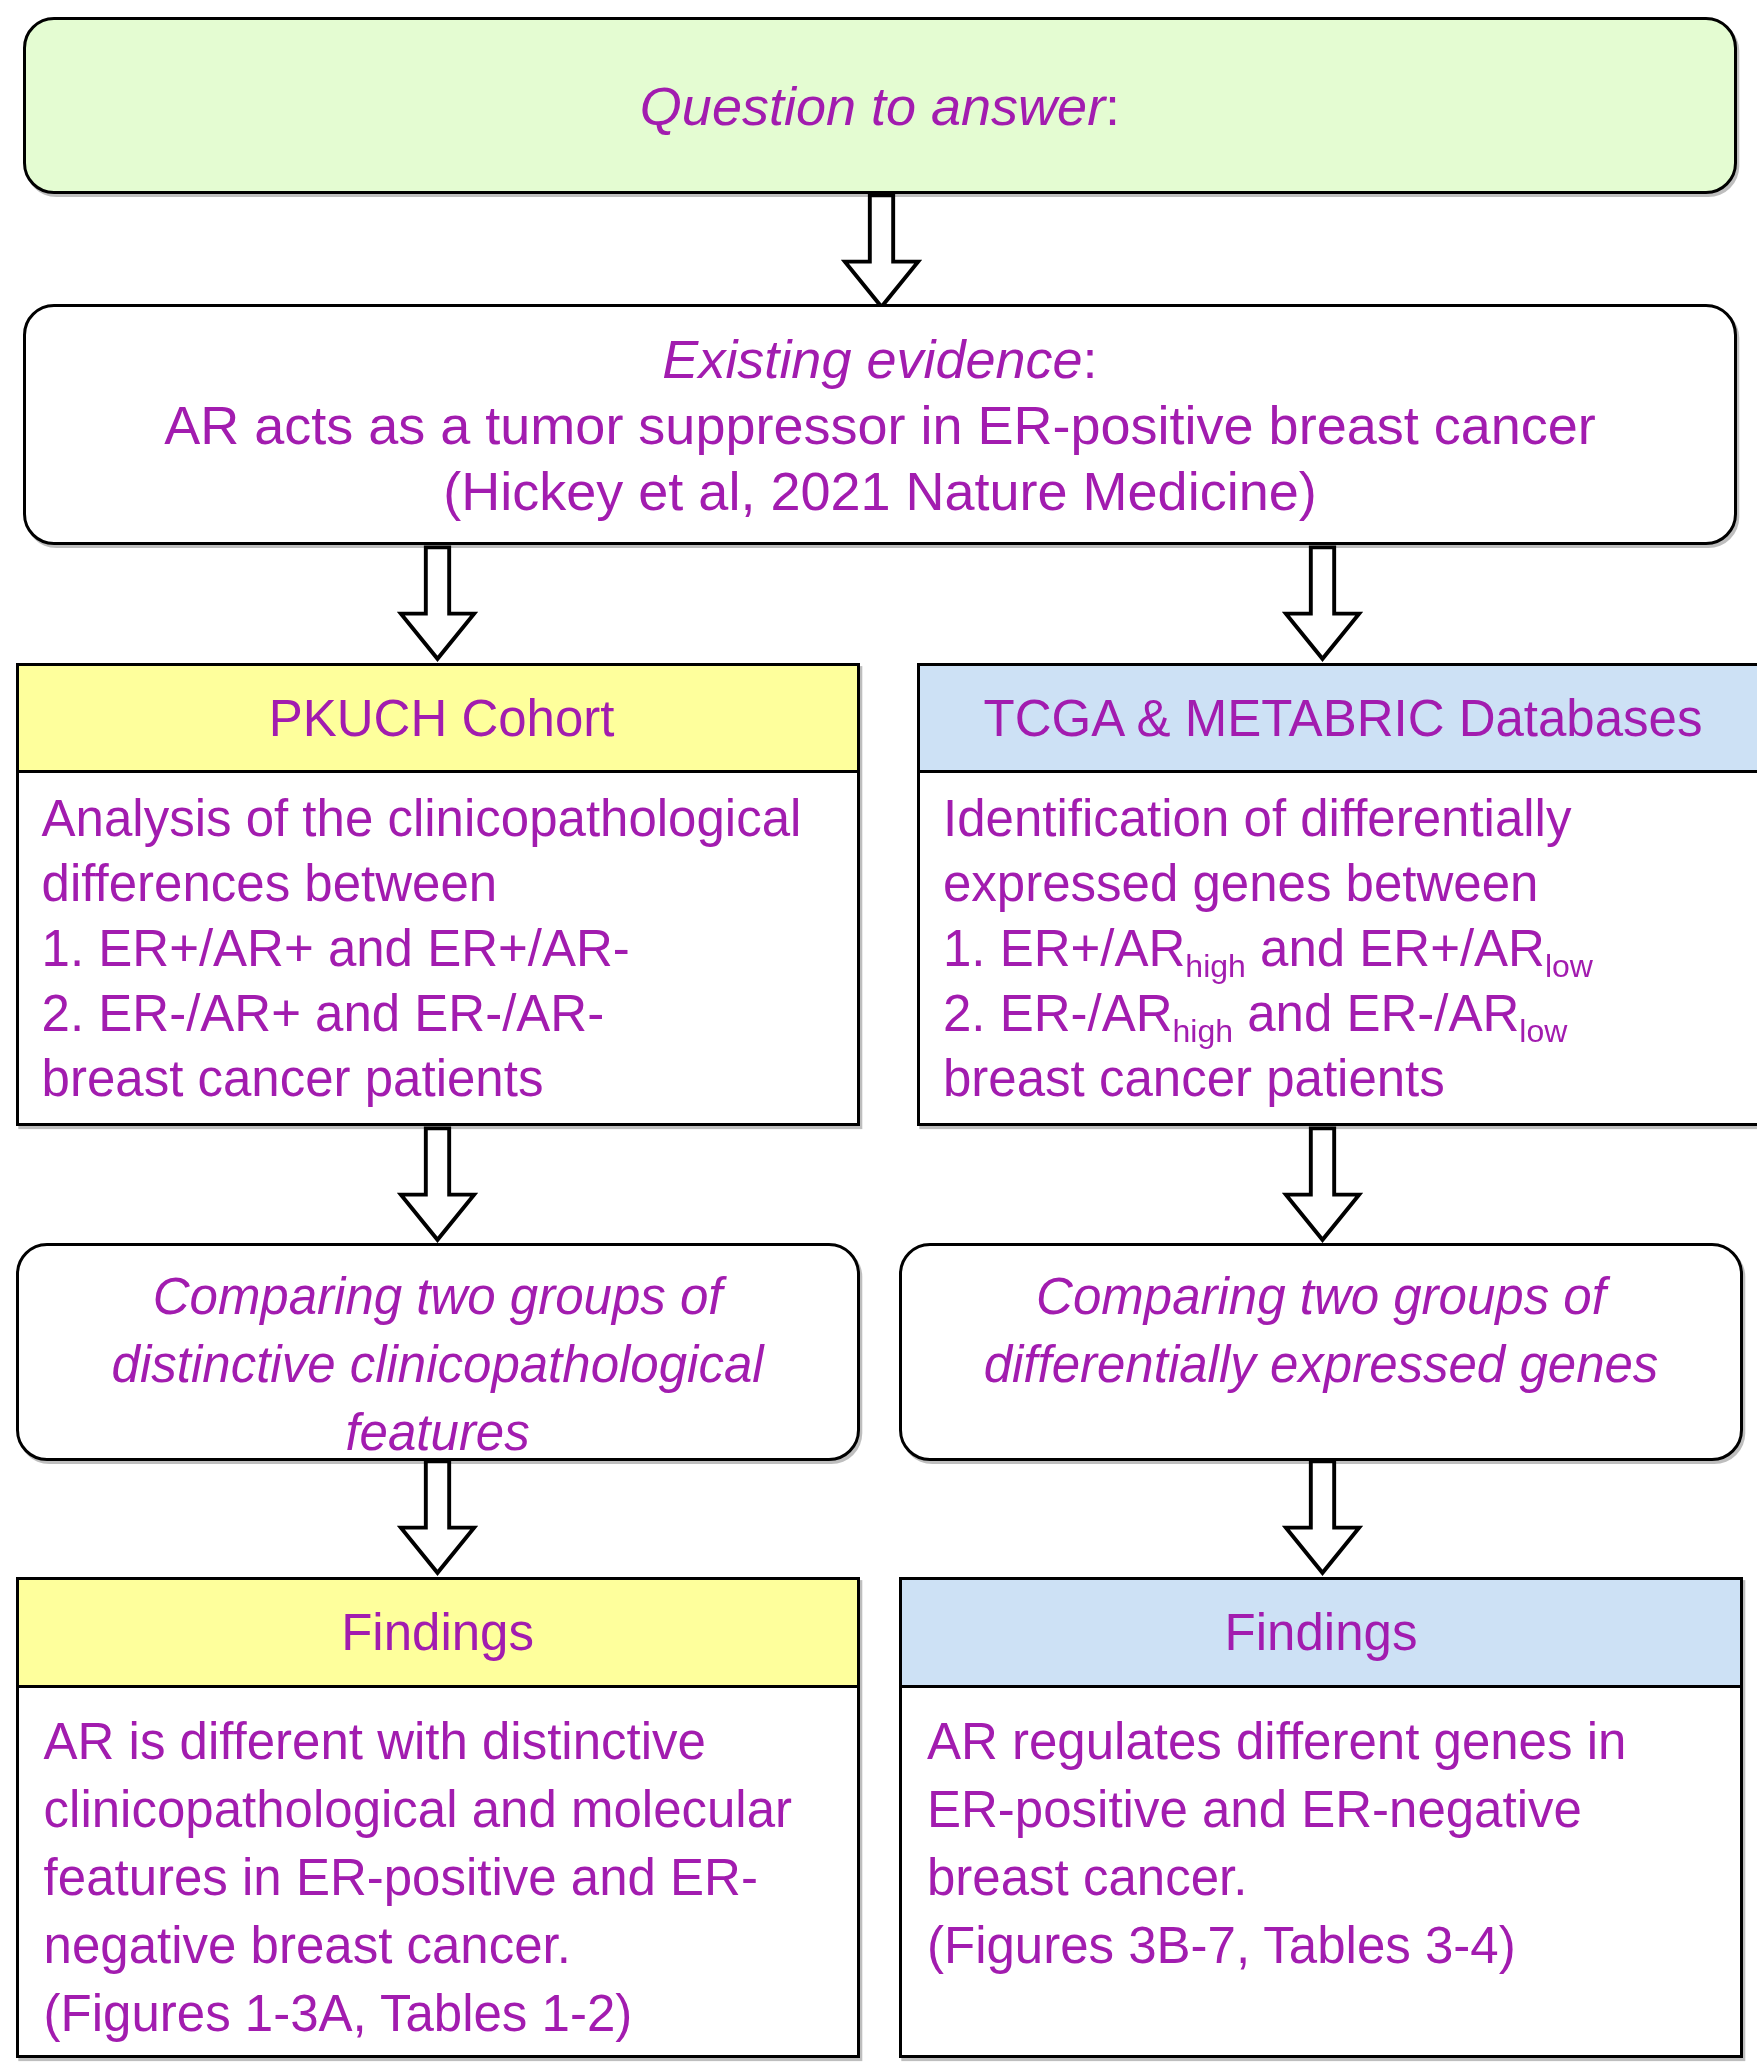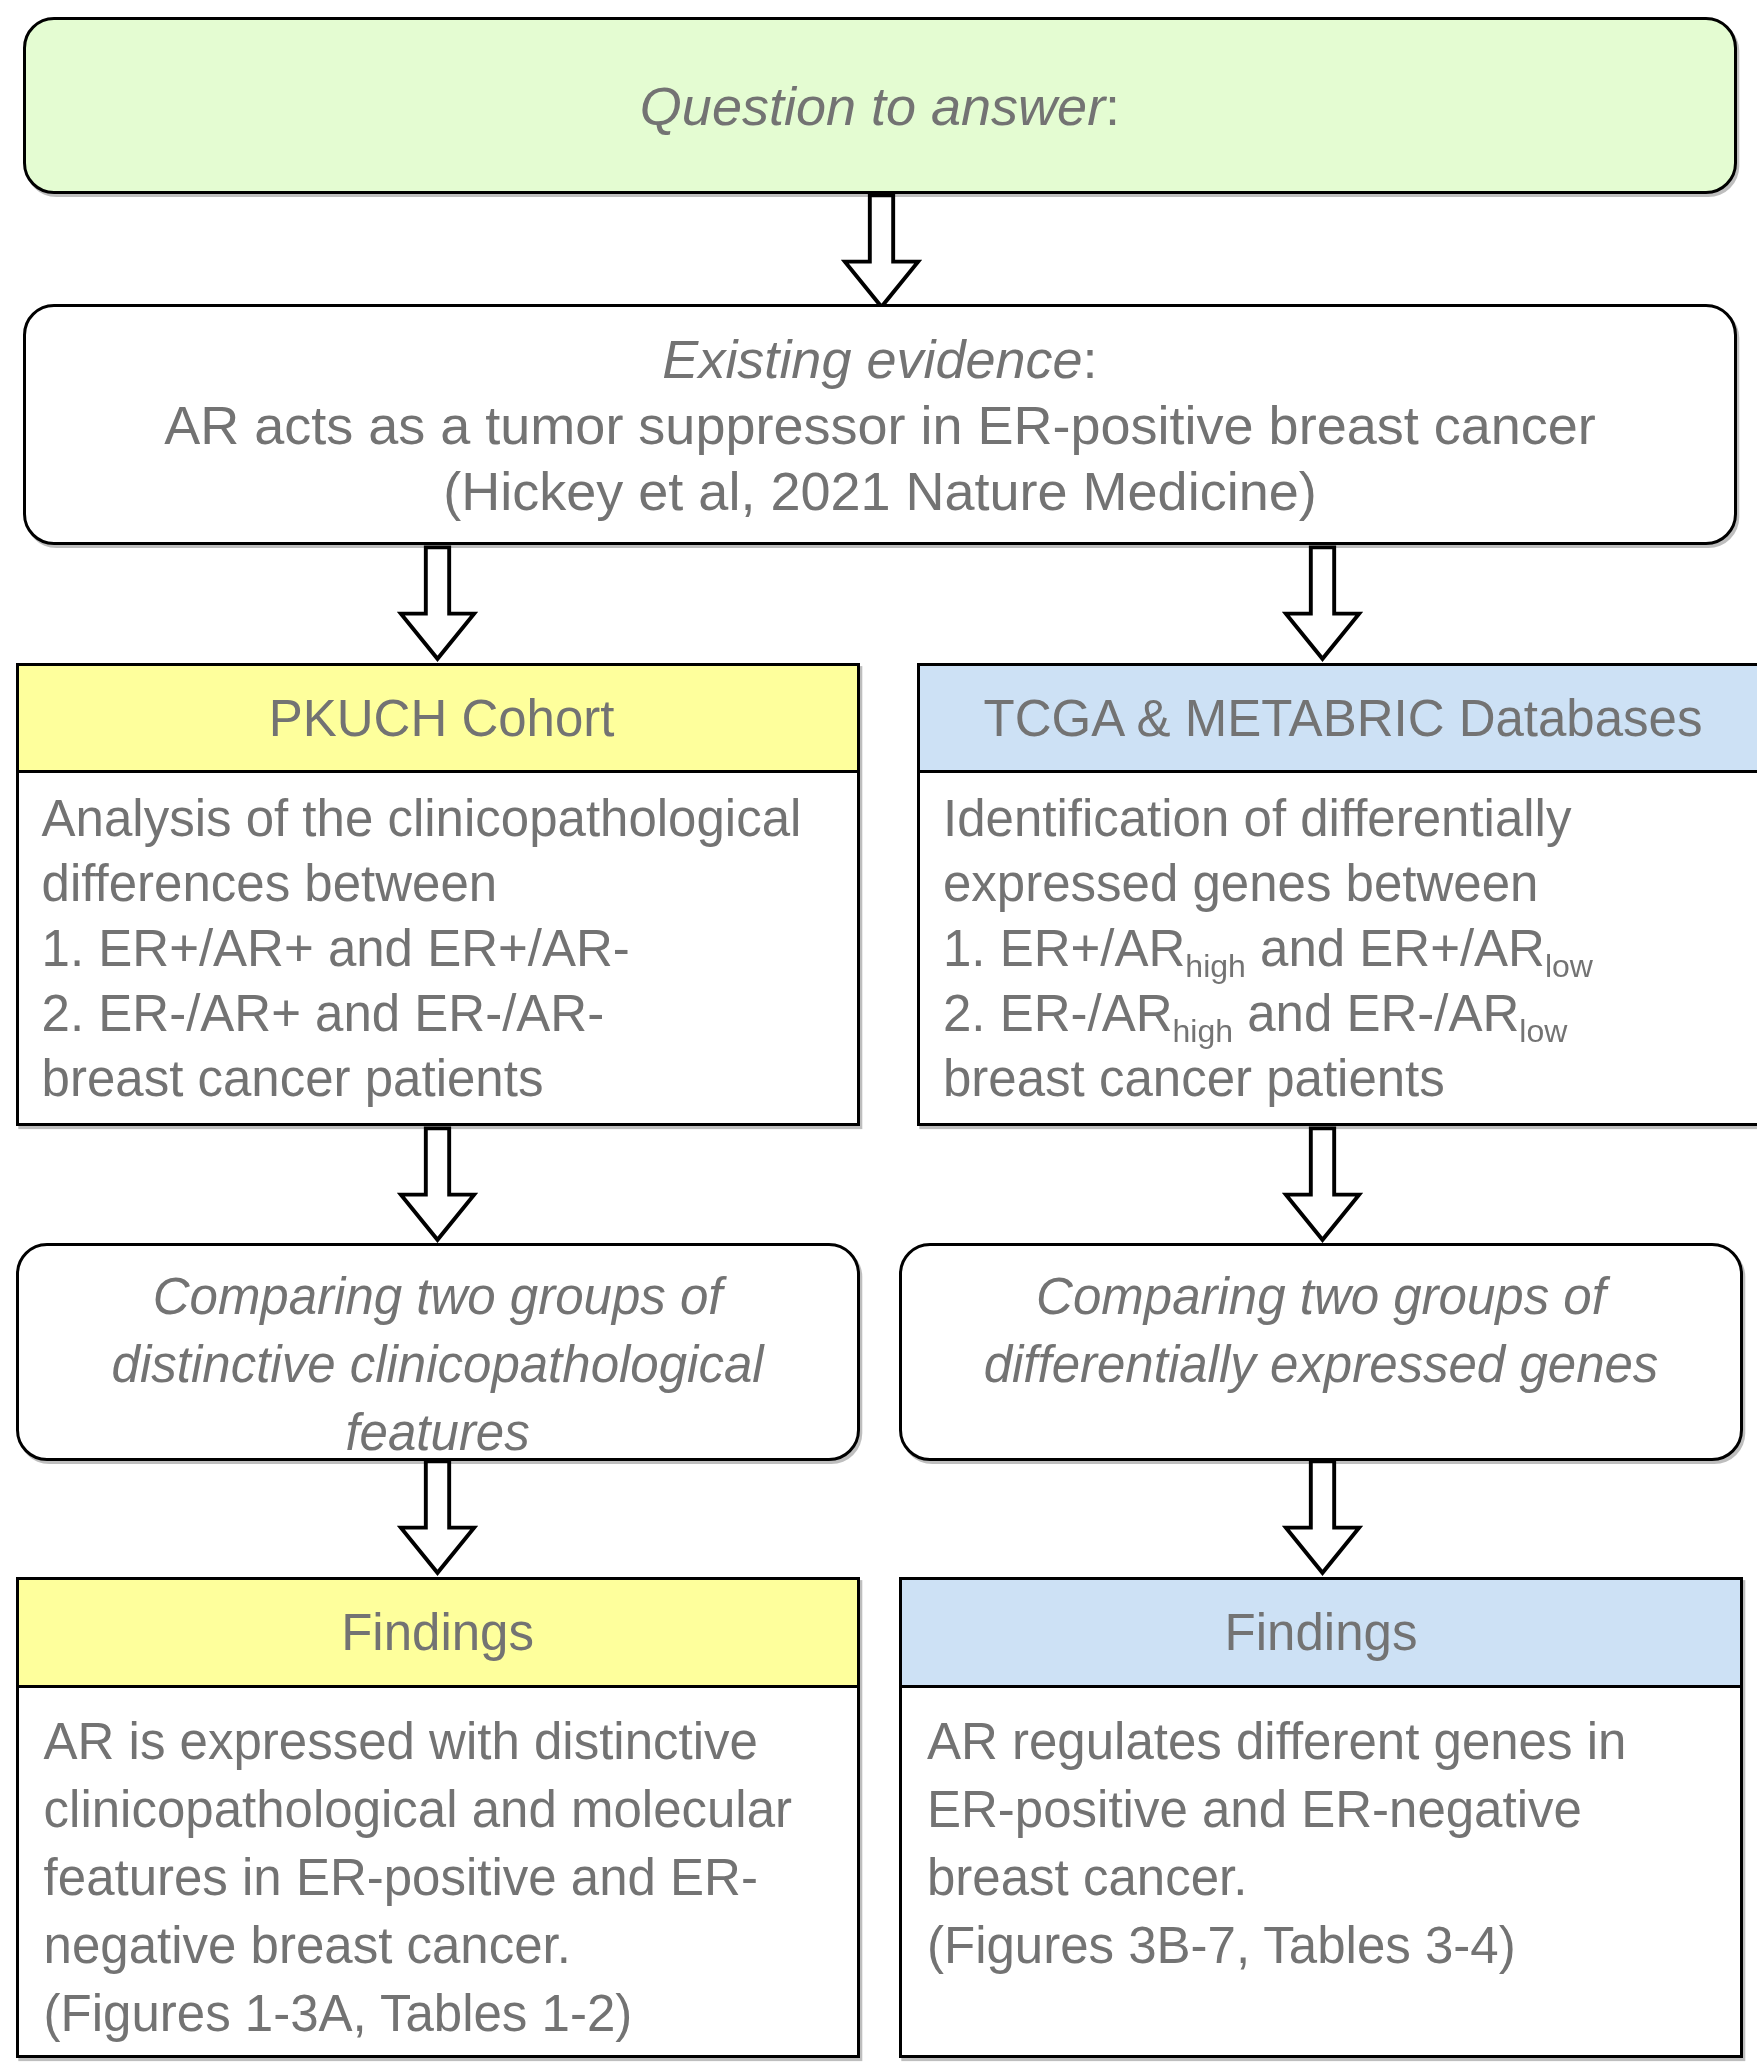--- a/index.html
+++ b/index.html
@@ -2,21 +2,21 @@
 <html style="font-size:12.5px"><head>
 <meta charset="utf-8">
 <title>AR breast cancer study flowchart</title>
 <style>
   html,body{margin:0;padding:0;background:#ffffff;}
   #canvas{
     position:relative;
     width:1594px;height:2066px;
     background:#ffffff;
     font-family:"Liberation Sans", sans-serif;
-    color:#737373;
+    color:#a21caf;
   }
   .box{
     position:absolute;
     background:#ffffff;
     border:3.9px solid #000;
     box-sizing:border-box;
     box-shadow:2.3px 3.1px 0 rgba(110,110,110,0.45);
   }
   .rounded{border-radius:31px;}
   .center{text-align:center;}
@@ -142,21 +142,21 @@
   <svg class="arrow" style="left:397px;top:1459px;" viewBox="0 0 104 150">
     <polygon points="37,3 67,3 67,88 99,88 52,146 5,88 37,88" fill="#ffffff" stroke="#000000" stroke-width="5"></polygon>
   </svg>
   <svg class="arrow" style="left:1282px;top:1459px;" viewBox="0 0 104 150">
     <polygon points="37,3 67,3 67,88 99,88 52,146 5,88 37,88" fill="#ffffff" stroke="#000000" stroke-width="5"></polygon>
   </svg>
 
   <div class="box find-box find-left">
     <div class="find-hdr hdr-yellow">Findings</div>
     <div class="find-body">
-      <div>AR is expressed with distinctive clinicopathological and molecular features in ER-positive and ER-negative breast cancer.</div>
+      <div>AR is different with distinctive clinicopathological and molecular features in ER-positive and ER-negative breast cancer.</div>
       <div>(Figures 1-3A, Tables 1-2)</div>
     </div>
   </div>
 
   <div class="box find-box find-right">
     <div class="find-hdr hdr-blue">Findings</div>
     <div class="find-body">
       <div>AR regulates different genes in ER-positive and ER-negative breast cancer.</div>
       <div>(Figures 3B-7, Tables 3-4)</div>
     </div>

